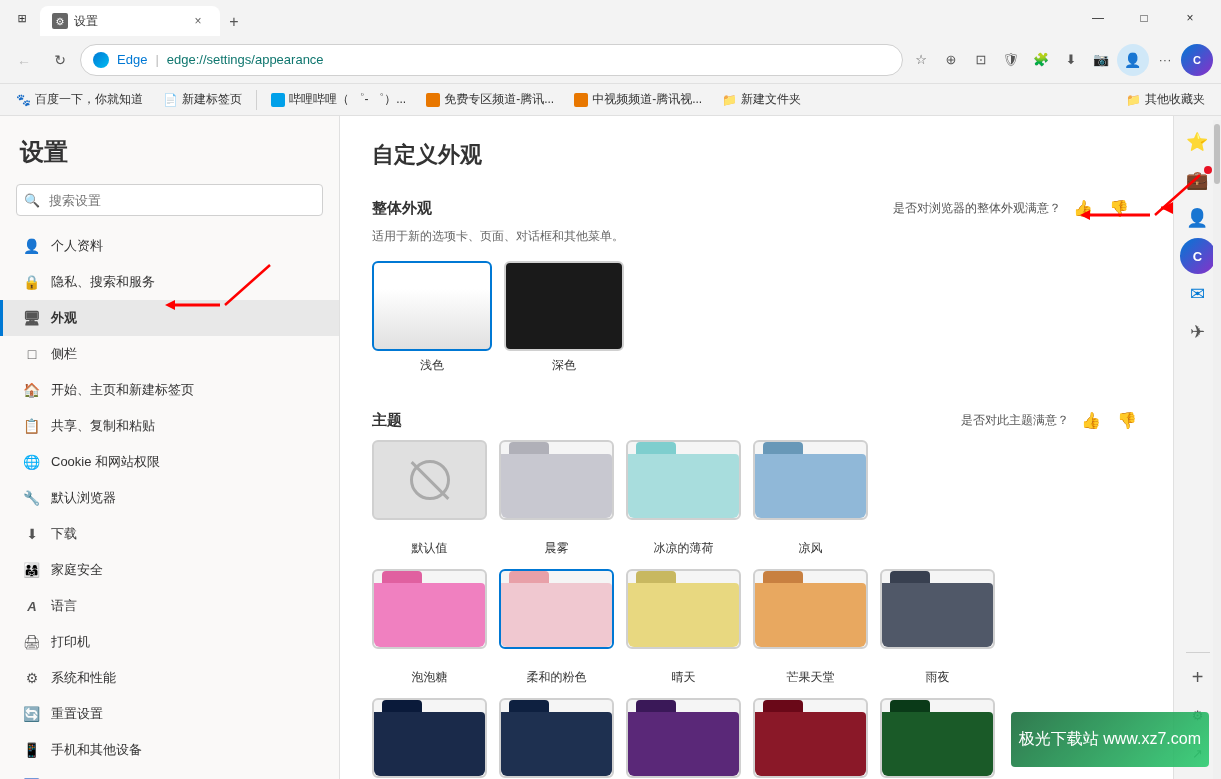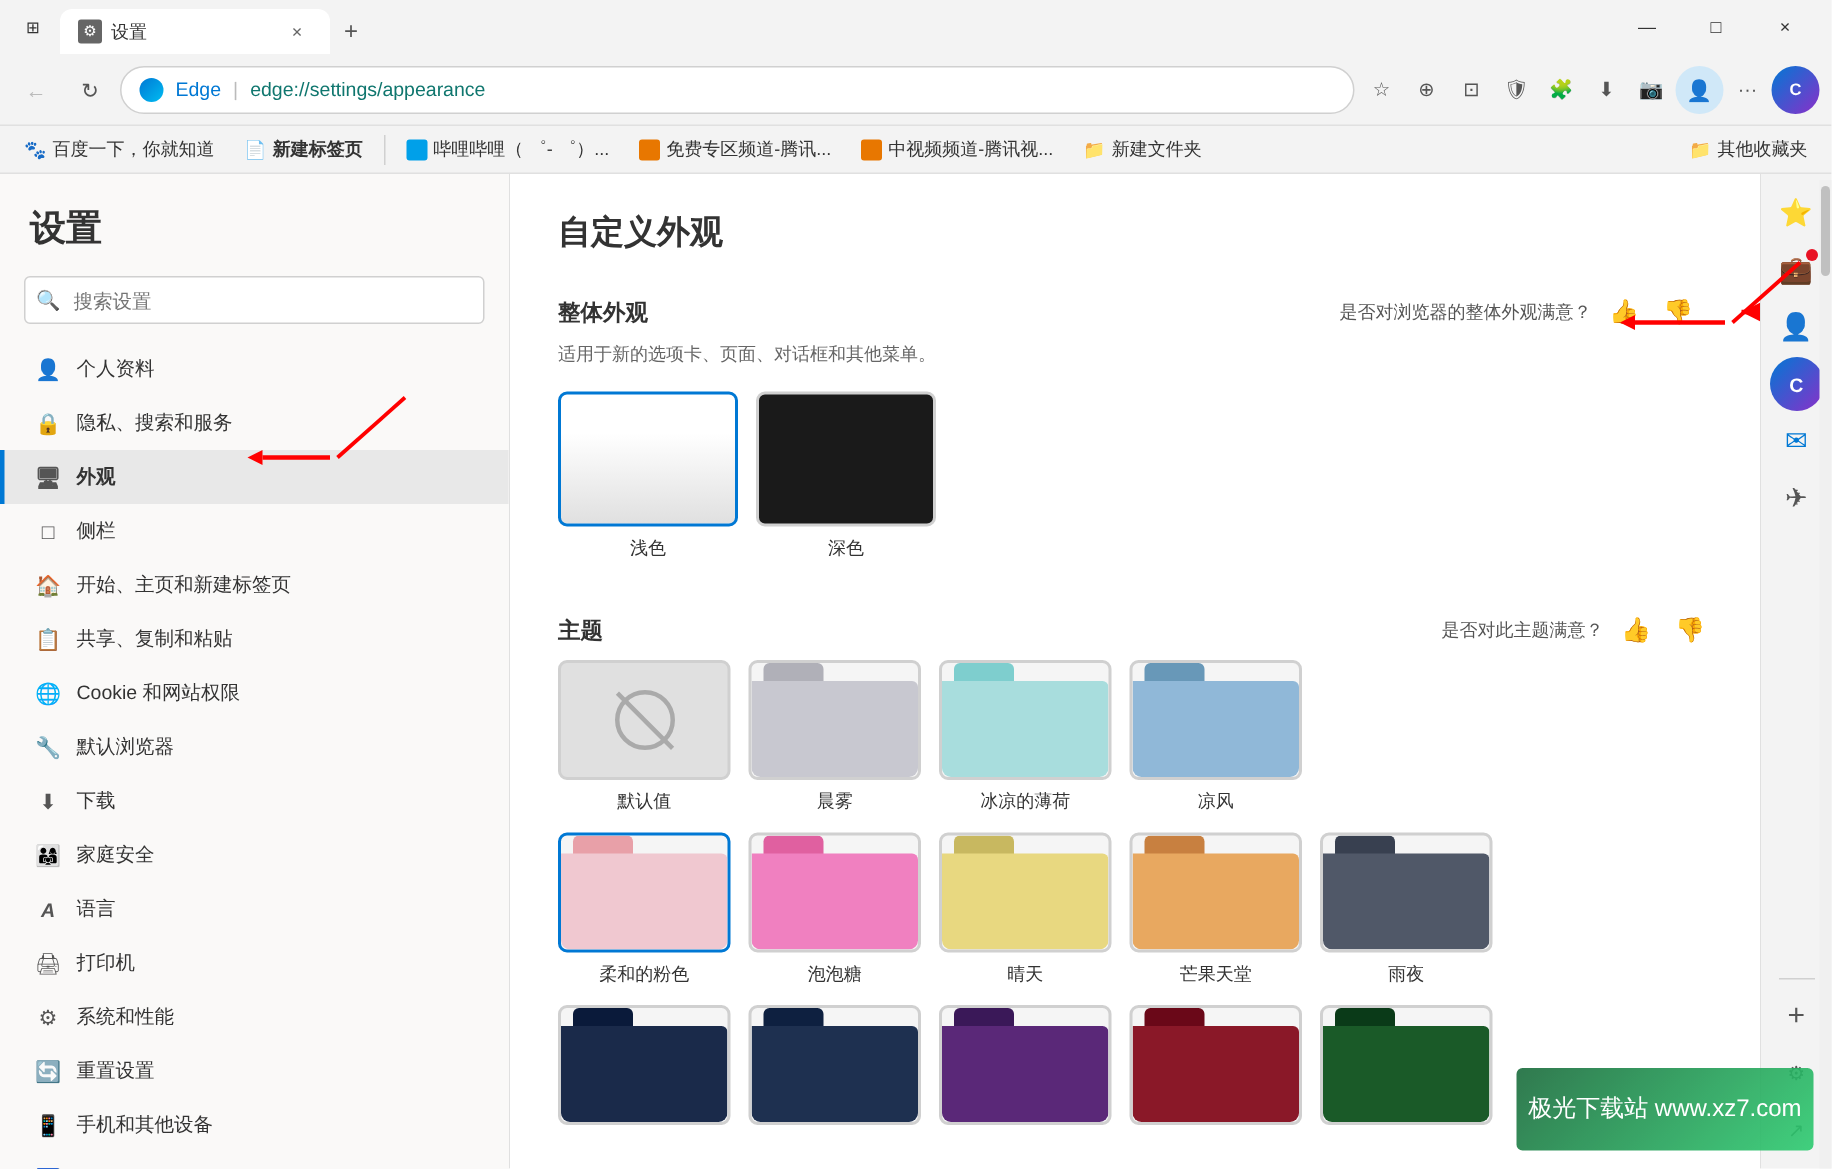--- a/index.html
+++ b/index.html
@@ -198,21 +198,21 @@
     .theme-card-inner {
       width: 115px;
       height: 80px;
       border: 2px solid #d0d0d0;
       border-radius: 6px;
       overflow: hidden;
       position: relative;
       background: #f5f5f5;
     }
     .theme-card-inner.selected { border-color: #0078d4; border-width: 2px; }
-    .theme-card-label { font-size: 12px; color: #333; margin-top: 6px; }
+    .theme-card-label { font-size: 12px; color: #333; margin-top: 20px; }
 
     
     .appearance-grid { display: flex; gap: 12px; }
     .app-card { width: 120px; text-align: center; cursor: pointer; }
     .app-card-inner {
       width: 120px;
       height: 90px;
       border: 2px solid #d0d0d0;
       border-radius: 6px;
       overflow: hidden;
@@ -347,21 +347,21 @@
   </div>
 </div>
 
 <div class="bookmarks-bar">
   <div class="bookmark-item">
     <span style="font-size:12px;">🐾</span>
     <span style="font-size:12px;">百度一下，你就知道</span>
   </div>
   <div class="bookmark-item">
     <span style="font-size:12px;">📄</span>
-    <span style="font-size:12px;font-weight:bold;">新建标签页</span>
+    <span style="font-size:12px;">新建标签页</span>
   </div>
   <div class="bookmark-separator"></div>
   <div class="bookmark-item">
     <span style="width:14px;height:14px;background:#00a0e9;border-radius:2px;display:inline-block;"></span>
     <span style="font-size:12px;">哔哩哔哩（ ゜- ゜）...</span>
   </div>
   <div class="bookmark-item">
     <span style="width:14px;height:14px;background:#e87700;border-radius:2px;display:inline-block;"></span>
     <span style="font-size:12px;">免费专区频道-腾讯...</span>
   </div>
@@ -545,37 +545,37 @@
               <div class="folder-body" style="background:#90b8d8;"></div>
             </div>
           </div>
           <div class="theme-card-label">凉风</div>
         </div>
       </div>
 
       <div class="theme-grid" style="margin-bottom:12px;">
 
         <div class="theme-card">
+          <div class="theme-card-inner">
+            <div class="folder-card" style="width:100%; height:100%;">
+              <div class="folder-tab" style="background:#e060a0;"></div>
+              <div class="folder-body" style="background:#f080c0;"></div>
+            </div>
+          </div>
+          <div class="theme-card-label">泡泡糖</div>
+        </div>
+
+        <div class="theme-card">
           <div class="theme-card-inner selected">
             <div class="folder-card" style="width:100%; height:100%;">
               <div class="folder-tab" style="background:#e8a0a8;"></div>
               <div class="folder-body" style="background:#f0c8d0;"></div>
             </div>
           </div>
           <div class="theme-card-label">柔和的粉色</div>
-        </div>
-
-        <div class="theme-card">
-          <div class="theme-card-inner">
-            <div class="folder-card" style="width:100%; height:100%;">
-              <div class="folder-tab" style="background:#e060a0;"></div>
-              <div class="folder-body" style="background:#f080c0;"></div>
-            </div>
-          </div>
-          <div class="theme-card-label">泡泡糖</div>
         </div>
 
         <div class="theme-card">
           <div class="theme-card-inner">
             <div class="folder-card" style="width:100%; height:100%;">
               <div class="folder-tab" style="background:#c8b860;"></div>
               <div class="folder-body" style="background:#e8d880;"></div>
             </div>
           </div>
           <div class="theme-card-label">晴天</div>

